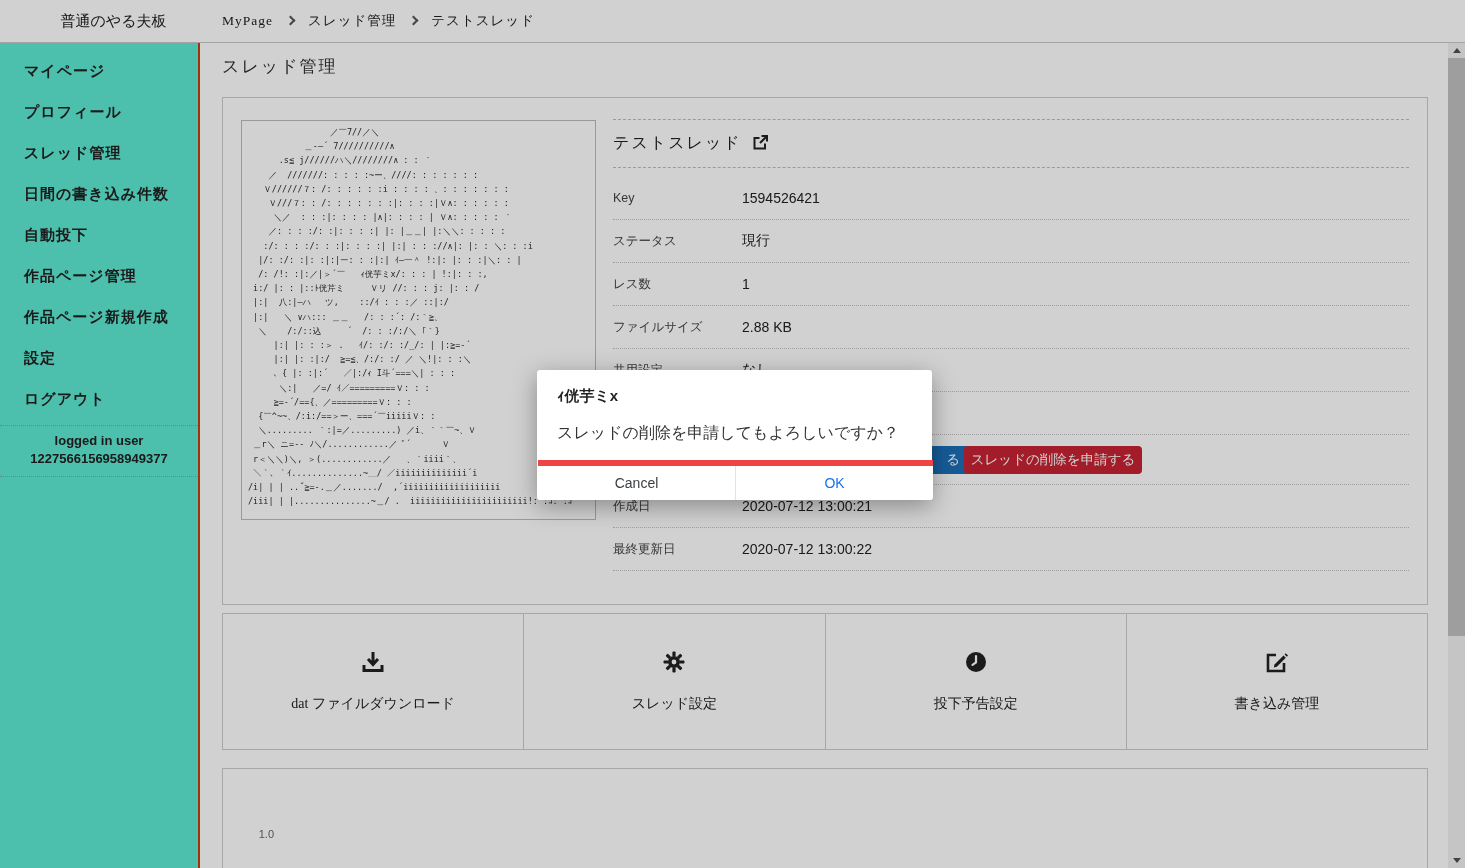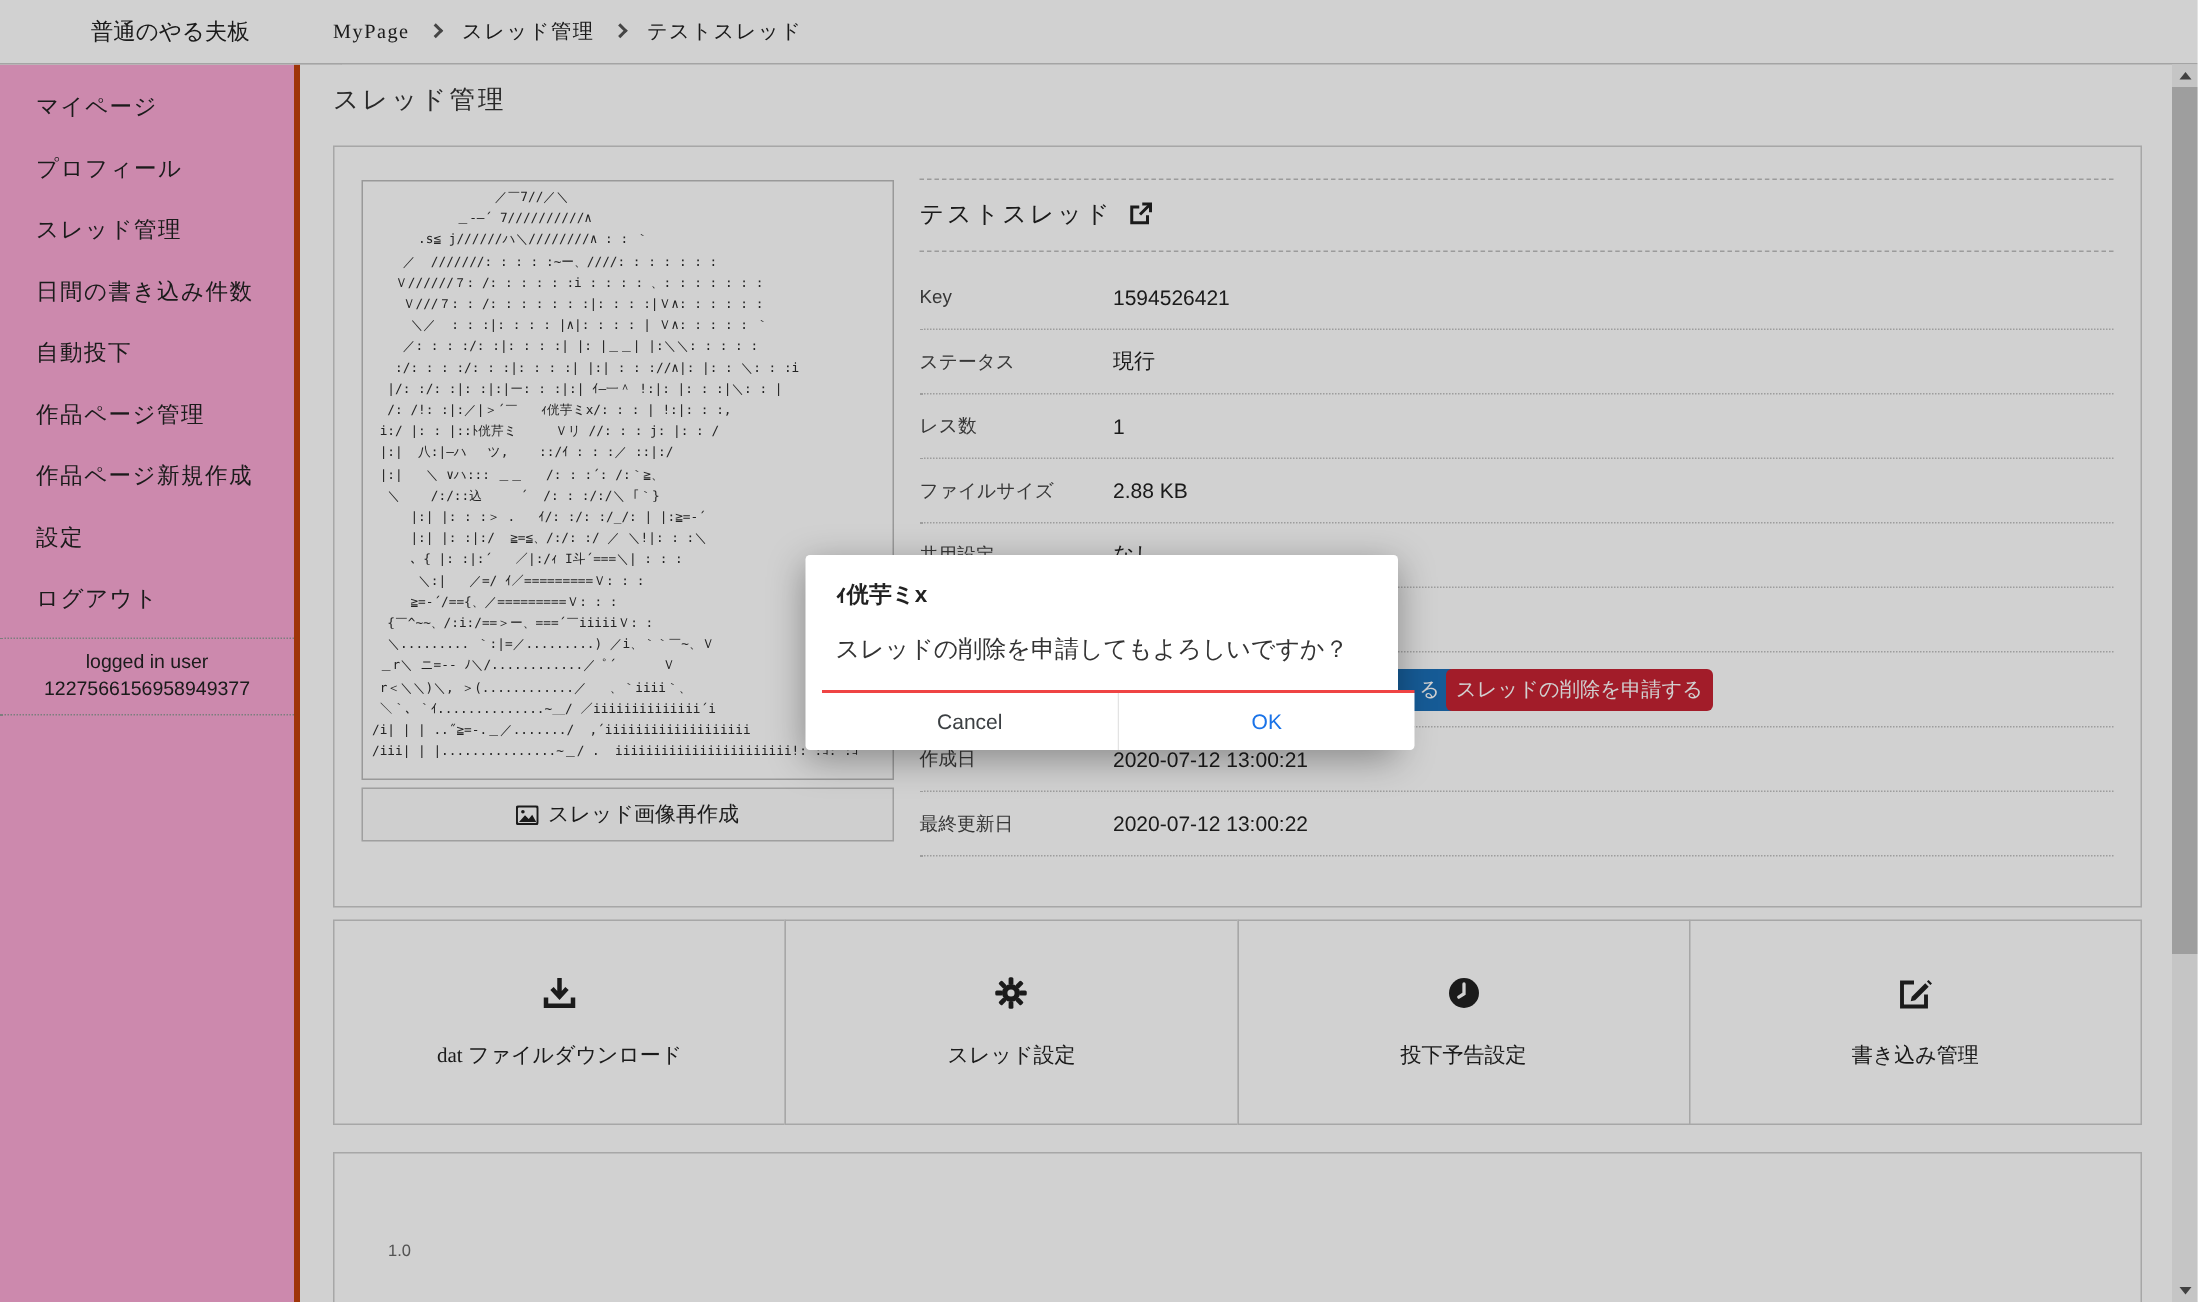--- a/index.html
+++ b/index.html
@@ -15,21 +15,21 @@
   .topbar { position:absolute; left:200px; top:0; width:1265px; height:43px;
     border-bottom:1px solid #c9c9c9; display:flex; align-items:center;
     padding-left:22px; background:#fff; z-index:5; }
   .crumb { font-size:13.5px; color:#222; letter-spacing:1px; }
   .crumb-sep { display:inline-block; width:7px; height:7px;
     border-top:2px solid #555; border-right:2px solid #555;
     transform:rotate(45deg); margin:0 14px 1px 14px; }
 
   
   .sidebar { position:absolute; left:0; top:43px; width:200px; height:825px;
-    background:#f9a8d4; border-right:4px solid #c2410c; z-index:4; }
+    background:#5eead4; border-right:2px solid #c2410c; z-index:4;font-weight:bold; }
   .side-item { padding:11px 0 11px 24px; font-size:15px; color:#222;
     letter-spacing:1px; cursor:pointer; }
   .side-foot { border-top:1px dotted #999; border-bottom:1px dotted #999;
     margin-top:5px; padding:6px 0 8px 0; text-align:center; }
   .side-foot div { font-size:13px; color:#222; line-height:18px; }
 
   
   .content { position:absolute; left:200px; top:43px; width:1248px; height:825px;
     background:#fff; overflow:hidden; }
   .page-title { position:absolute; left:22px; top:12px; font-size:17px; color:#333;
@@ -98,22 +98,22 @@
 
   
   .overlay { position:absolute; left:0; top:0; width:1465px; height:868px;
     background:rgba(0,0,0,0.18); z-index:50; }
   .modal { position:absolute; left:537px; top:370px; width:395px; height:130px;
     background:#fff; border-radius:3px; box-shadow:0 6px 24px rgba(0,0,0,0.35);
     z-index:60; }
   .modal-title { padding:17px 20px 0 20px; font-size:15px; font-weight:bold;
     color:#222; }
   .modal-msg { padding:17px 20px 0 20px; font-size:16px; color:#333; }
-  .modal-btns { position:absolute; left:11px; bottom:0; width:100%; height:40px;
-    border-top:2px solid #ef4444; display:flex; }
+  .modal-btns { position:absolute; left:1px; bottom:0; width:100%; height:40px;
+    border-top:6px solid #ef4444; display:flex; }
   .modal-btn { flex:1; display:flex; align-items:center; justify-content:center;
     font-size:14px; cursor:pointer; background:#fff; border:none; }
   .modal-cancel { color:#3c4043; border-bottom-left-radius:3px; }
   .modal-ok { color:#1a73e8; border-left:1px solid #e3e3e3;
     border-bottom-right-radius:3px; }
 
   .icon-20 svg { display:block; }
 </style>
 </head>
 <body>
@@ -170,30 +170,20 @@
       ＼:|   ／=/ ｲ／=========Ｖ: : :
      ≧=-´/=={、／=========Ｖ: : :
   {￣^~~、/:i:/==＞ー、===´￣iiiiiＶ: :
   ＼......... ｀:|=／.........) ／i、｀｀￣~、Ｖ
  ＿r＼ ニ=-- ﾉ＼/............／ ﾟ´      Ｖ
  r＜＼＼)＼, ＞(............／   、｀iiii｀、
  ＼｀、｀ｲ..............~＿/ ／iiiiiiiiiiiiii´i
 /i| | | ..˝≧=-.＿／......./  ,´iiiiiiiiiiiiiiiiiii
 /iii| | |...............~＿/ .  iiiiiiiiiiiiiiiiiiiiiii!: :ｺ: :ｺ</pre>
     </div>
-    <div class="regen-btn">
-      <span class="icon-20">
-        <svg width="15" height="13" viewBox="0 0 15 13">
-            <rect x="0.5" y="0.5" width="14" height="12" rx="1.5" fill="none" stroke="#222" stroke-width="1.6"></rect>
-            <circle cx="4.6" cy="4.2" r="1.2" fill="#222"></circle>
-            <path d="M2 11 L6 6.5 L8.5 9 L10.8 6.2 L13.5 11 Z" fill="#222"></path>
-          </svg>
-      </span>
-      <span>スレッド画像再作成</span>
-    </div>
 
     <div class="details">
       <div class="thread-title-row serif">
         <span>テストスレッド</span>
         <span style="margin-top:2px;">
           <svg width="17" height="17" viewBox="0 0 17 17">
               <path d="M13 9.5 V14.5 H2.5 V4 H7.5" fill="none" stroke="#222" stroke-width="2"></path>
               <path d="M9.5 2 H15 V7.5" fill="none" stroke="#222" stroke-width="2"></path>
               <path d="M15 2 L8 9" stroke="#222" stroke-width="2"></path>
             </svg>

